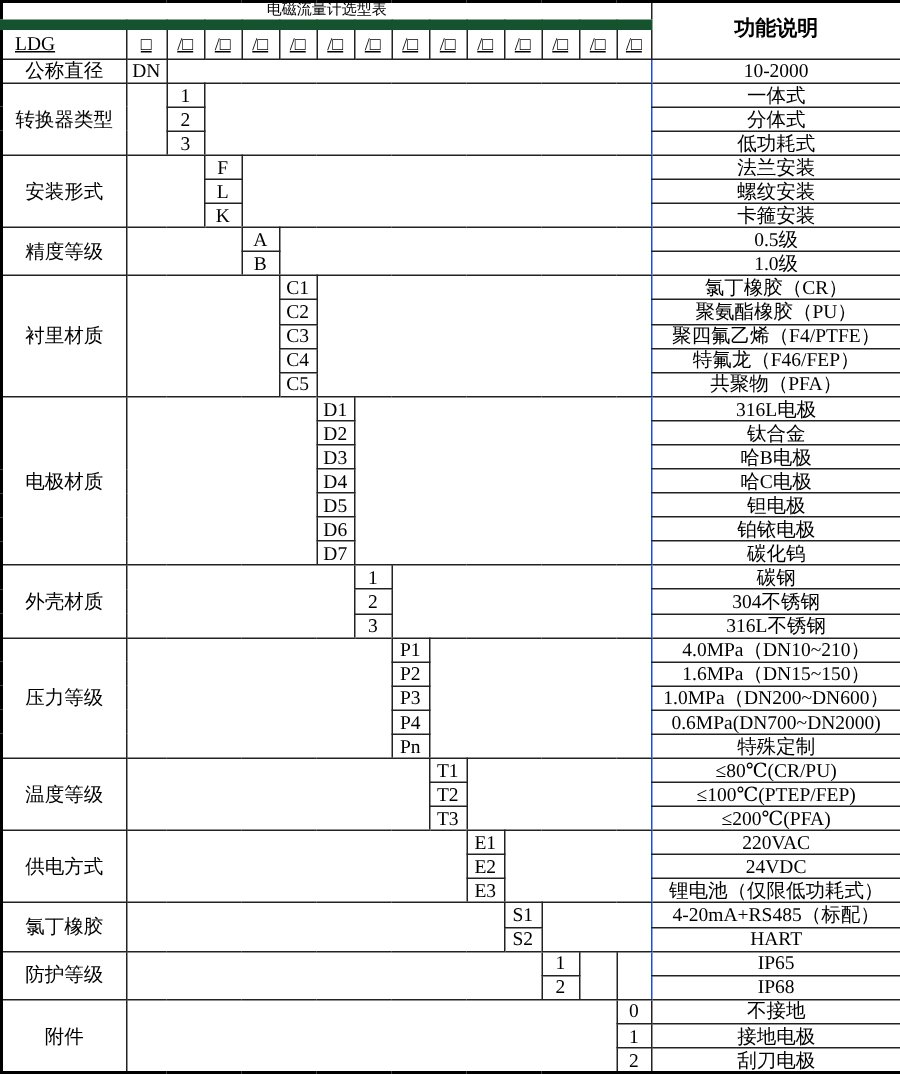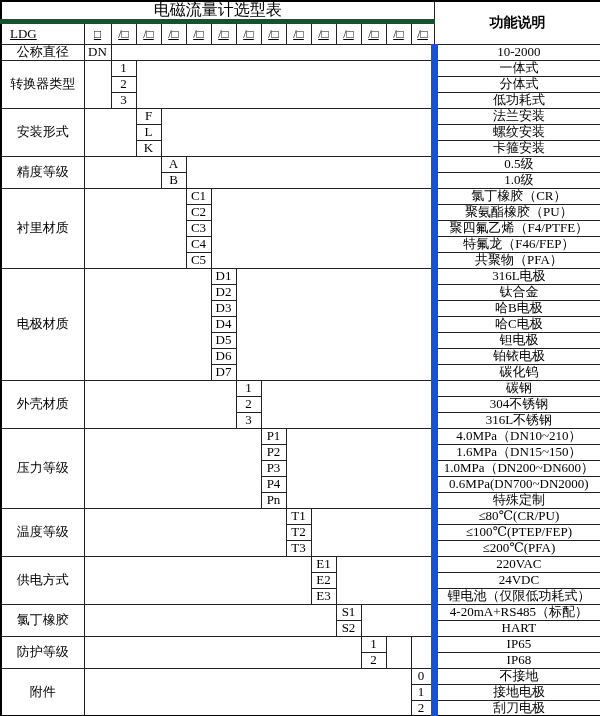--- a/index.html
+++ b/index.html
@@ -13,29 +13,29 @@
   }
   td{
     padding:0;margin:0;
     text-align:center;vertical-align:middle;
     font-size:13px;line-height:1.05;
     overflow:hidden;white-space:nowrap;
   }
   tr.h-title{height:15px;}
   tr.h-model{height:23px;text-decoration:underline;}
   tbody tr{height:16px;}
-  .title{font-size:16px;border-bottom:5px solid #14532d;}
+  .title{font-size:10px;border-bottom:7px solid #14532d;}
   .func-header{font-size:14px;border-left:1px solid #222;border-bottom:1px solid #222;font-weight:bold;}
   .model-prefix{text-align:left;padding-left:8px;border-right:1px solid #222;border-bottom:1px solid #222;}
   .slot{border:1px solid #222;font-size:12px;}
   .label{border-right:1px solid #222;border-bottom:1px solid #222;text-align:center;}
   .filler{border-bottom:1px solid #222;}
   .vline{border-left:1px solid #222;}
   .code{border:1px solid #222;font-size:13px;}
-  .func{border-left:7px solid #1d4ed8;border-bottom:1px solid #222;margin-top:48px;}
+  .func{border-left:1px solid #1d4ed8;border-bottom:1px solid #222;margin-top:48px;}
 </style>
 </head>
 <body>
 
 <table>
   <colgroup>
     <col style="width:83px">
       <col style="width:27px">
     <col style="width:25px">
       <col style="width:25px">

